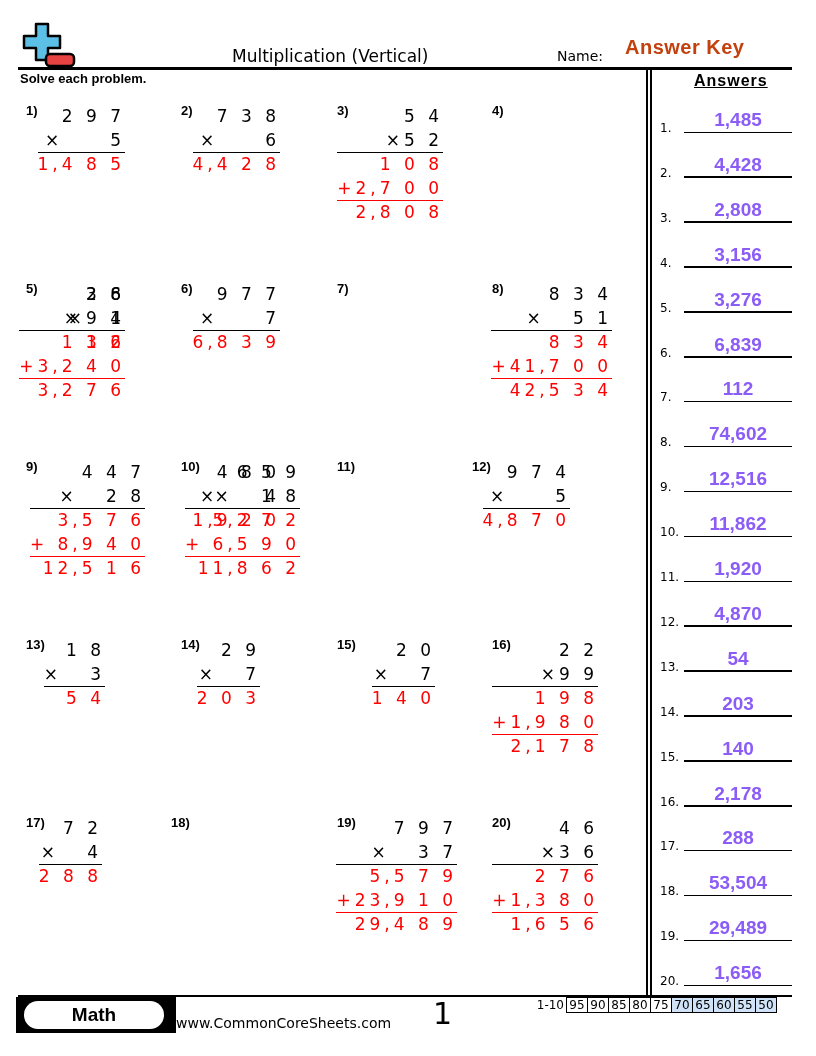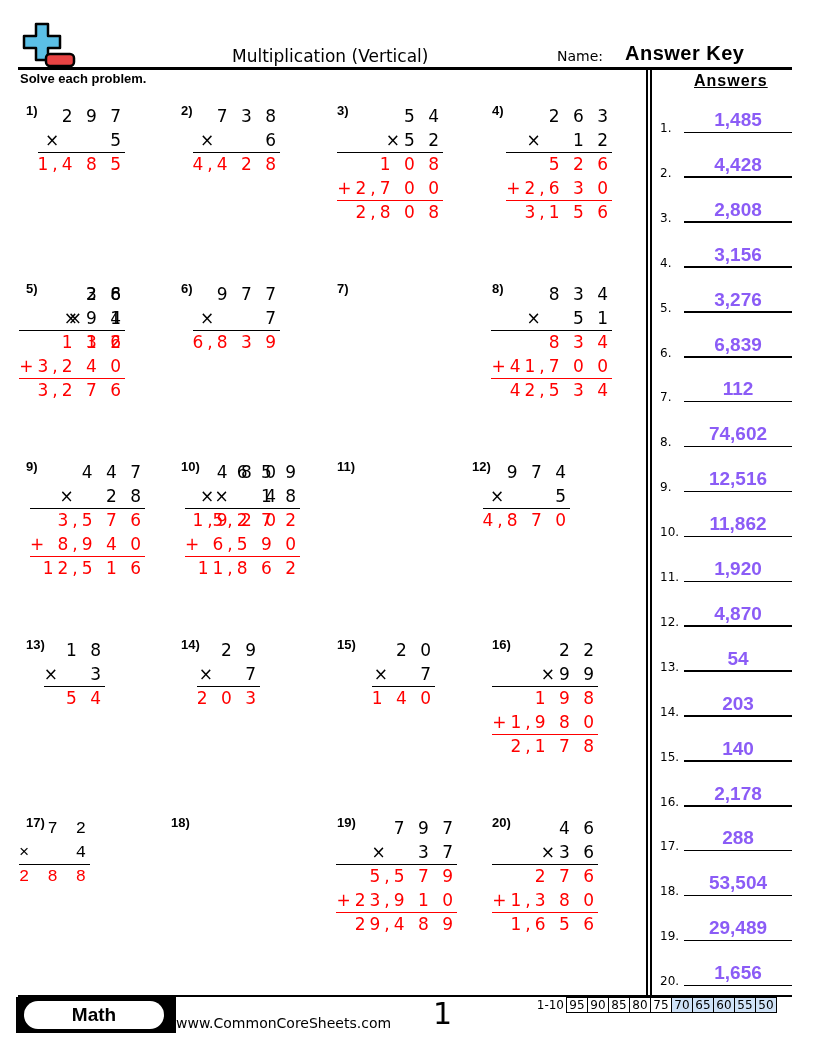--- a/index.html
+++ b/index.html
@@ -2,21 +2,21 @@
 <html><head>
 <meta charset="utf-8">
 <style>
   html, body { margin:0; padding:0; background:#fff; }
   body { width:816px; height:1056px; position:relative; overflow:hidden;
          font-family:"Liberation Sans", "DejaVu Sans", sans-serif; color:#000; }
 
   .logo { position:absolute; left:22px; top:22px; width:56px; height:46px; }
   .title { position:absolute; left:232px; top:46px; font-size:17px; font-family:"DejaVu Sans", sans-serif; }
   .name-label { position:absolute; left:557px; top:48px; font-size:14px; font-family:"DejaVu Sans", sans-serif; }
-  .answer-key { position:absolute; left:625px; top:42px; font-size:20px; font-weight:bold; color:#000000; letter-spacing:0.5px; }
+  .answer-key { position:absolute; left:625px; top:36px; font-size:20px; font-weight:bold; color:#c2410c; letter-spacing:0.5px; }
   .top-rule { position:absolute; left:18px; right:24px; top:67px; height:3px; background:#000; }
   .instruction { position:absolute; left:20px; top:71px; font-size:13px; font-weight:bold; }
 
   .divider-v { position:absolute; left:646px; top:70px; width:6px; height:926px;
                border-left:2px solid #000; border-right:2px solid #000; box-sizing:border-box; }
   .answers-title { position:absolute; left:694px; top:72px; font-size:16px; font-weight:bold;
                    text-decoration:underline; letter-spacing:1px; }
 
   .answer-row { position:absolute; left:660px; width:132px; height:30px; }
   .answer-num { position:absolute; left:0; bottom:2px; font-size:12px; font-family:"DejaVu Sans", sans-serif; }
@@ -188,27 +188,20 @@
       <div class="col" style="right:34px;">
         <div class="line">5 4</div>
         <div class="line rule">×5 2</div>
         <div class="line red">1 0 8</div>
         <div class="line red rule-red">+2,7 0 0</div>
         <div class="line red">2,8 0 8</div>
       </div>
     </div>
     <div class="problem" style="left: 492px; top: 103px;">
       <span class="pnum">4)</span>
-      <div class="col" style="right:20px;">
-        <div class="line">2 6 3</div>
-        <div class="line rule">×   1 2</div>
-        <div class="line red">5 2 6</div>
-        <div class="line red rule-red">+2,6 3 0</div>
-        <div class="line red">3,1 5 6</div>
-      </div>
     </div>
     <div class="problem" style="left: 26px; top: 281px;">
       <span class="pnum">5)</span>
       <div class="col" style="right:41px;">
         <div class="line">3 6</div>
         <div class="line rule">×9 1</div>
         <div class="line red">3 6</div>
         <div class="line red rule-red">+3,2 4 0</div>
         <div class="line red">3,2 7 6</div>
       </div>
@@ -304,21 +297,21 @@
       <div class="col" style="right:34px;">
         <div class="line">2 2</div>
         <div class="line rule">×9 9</div>
         <div class="line red">1 9 8</div>
         <div class="line red rule-red">+1,9 8 0</div>
         <div class="line red">2,1 7 8</div>
       </div>
     </div>
     <div class="problem" style="left: 26px; top: 815px;">
       <span class="pnum">17)</span>
-      <div class="col" style="right:76px;font-family:Liberation Mono, monospace;">
+      <div class="col" style="right:64px;">
         <div class="line">7 2</div>
         <div class="line rule">×   4</div>
         <div class="line red">2 8 8</div>
       </div>
     </div>
     <div class="problem" style="left: 171px; top: 815px;">
       <span class="pnum">18)</span>
     </div>
     <div class="problem" style="left: 337px; top: 815px;">
       <span class="pnum">19)</span>

